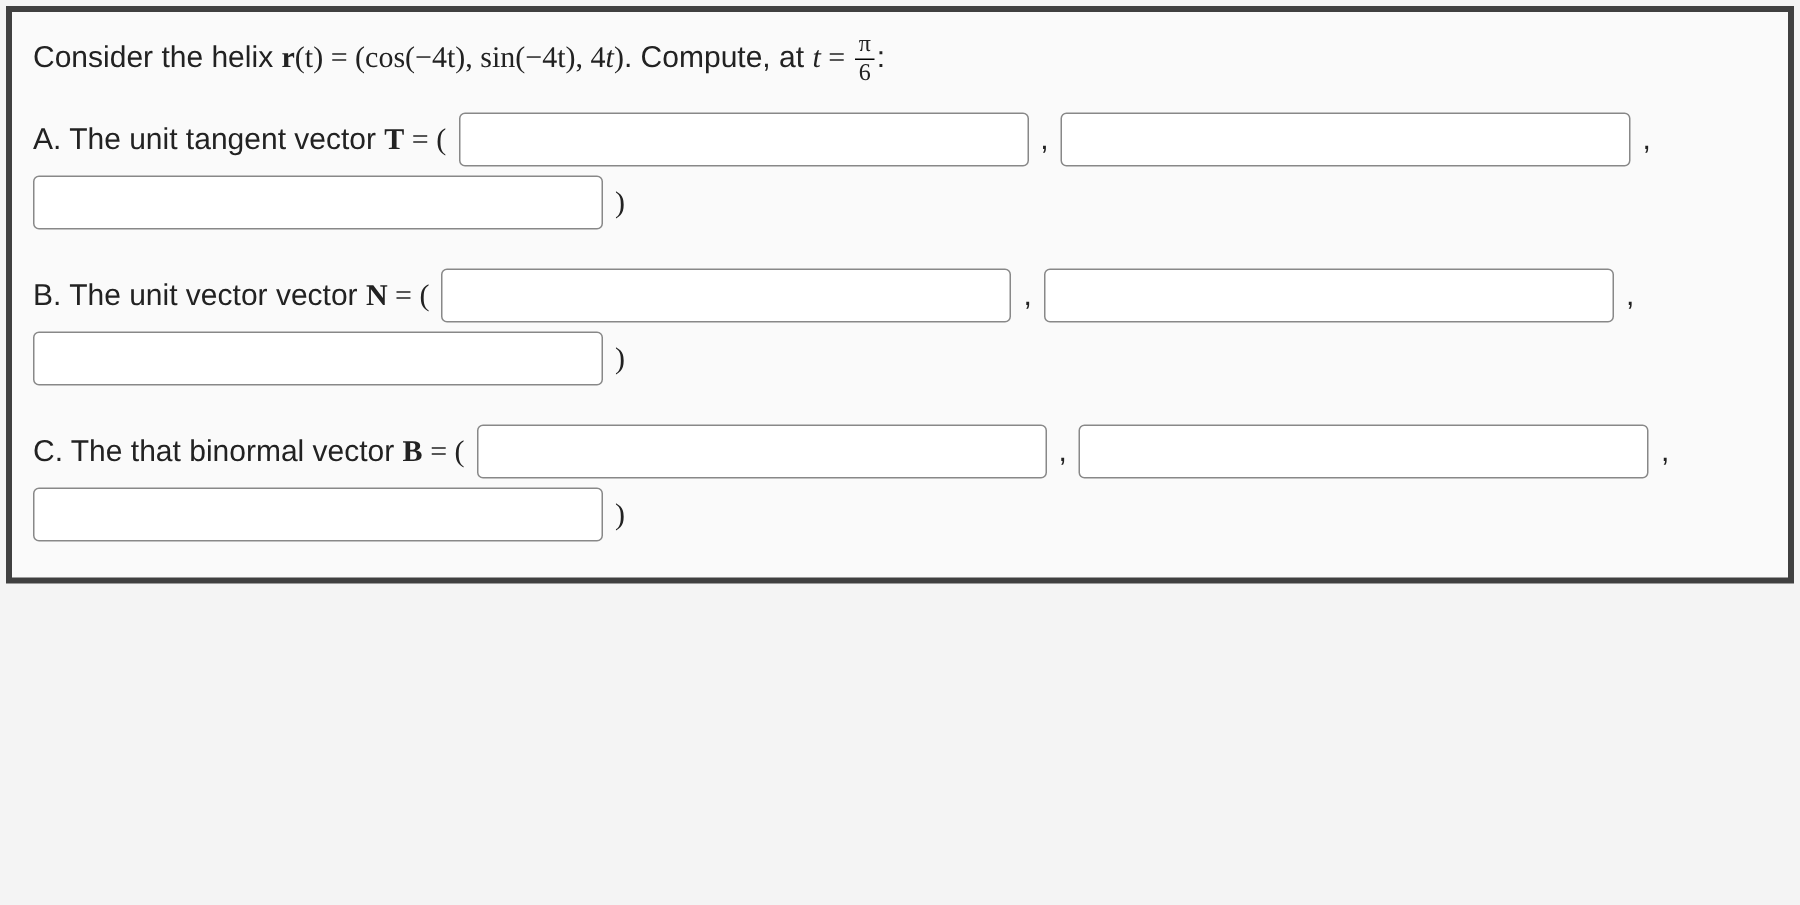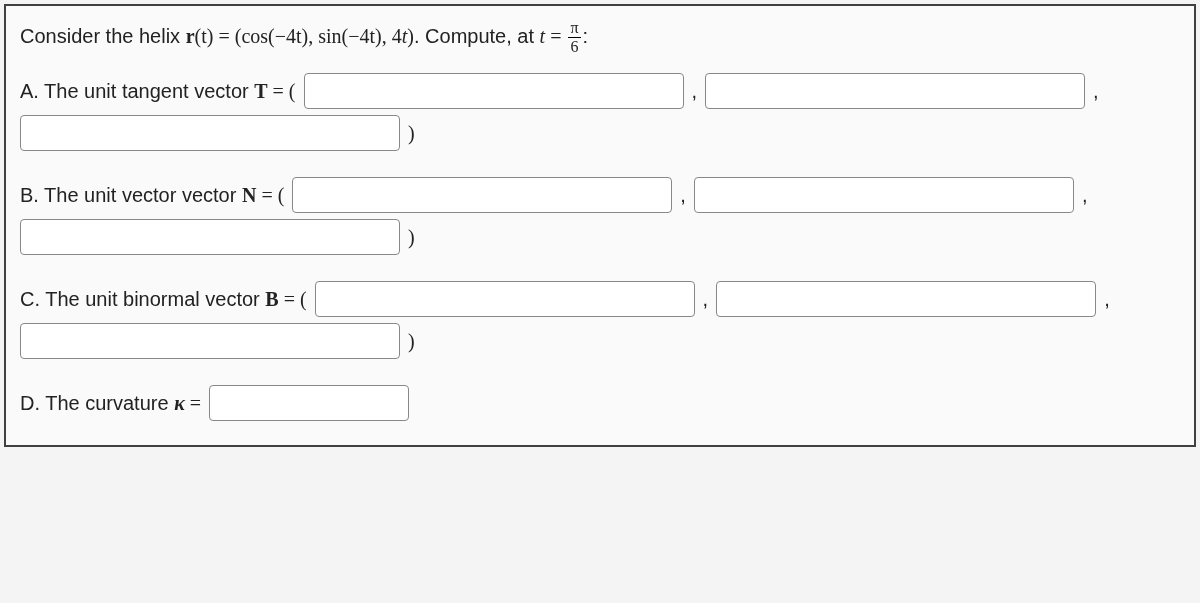--- a/index.html
+++ b/index.html
@@ -5,21 +5,21 @@
   * { box-sizing: border-box; }
   html, body {
     margin: 0;
     padding: 0;
     width: 1200px;
     height: 603px;
     background: #f4f4f4;
     font-family: Arial, Helvetica, sans-serif;
   }
   .container {
-    border: 2px solid #404040;
+    border: 4px solid #404040;
     background: #fafafa;
     margin: 4px;
     padding: 14px 14px 18px 14px;
     font-size: 20px;
     color: #222;
     line-height: 1.35;
   }
   .row {
     margin-top: 6px;
     margin-bottom: 6px;
@@ -95,33 +95,27 @@
     <input type="text" class="wide" style="">
     <span>,</span>
   </div>
   <div class="row">
     <input type="text" class="wide" style="">
     <span class="serif">)</span>
   </div>
 
   <div class="row" style="margin-top:26px">
     <span class="prompt-prefix">
-      <span>C. The unit binormal vector </span><span class="mathbf">B</span><span class="serif"> = (</span>
+      <span>C. The that binormal vector </span><span class="mathbf">B</span><span class="serif"> = (</span>
     </span>
     <input type="text" class="wide" style="">
     <span>,</span>
     <input type="text" class="wide" style="">
     <span>,</span>
   </div>
   <div class="row">
     <input type="text" class="wide" style="">
     <span class="serif">)</span>
   </div>
 
-  <div class="row" style="margin-top:26px">
-    <span class="prompt-prefix">
-      <span>D. The curvature </span><span class="mathbf-it">κ</span><span class="serif"> =</span>
-    </span>
-    <input type="text" class="short" style="">
-  </div>
 
 
 </div>
 
 </body></html>

